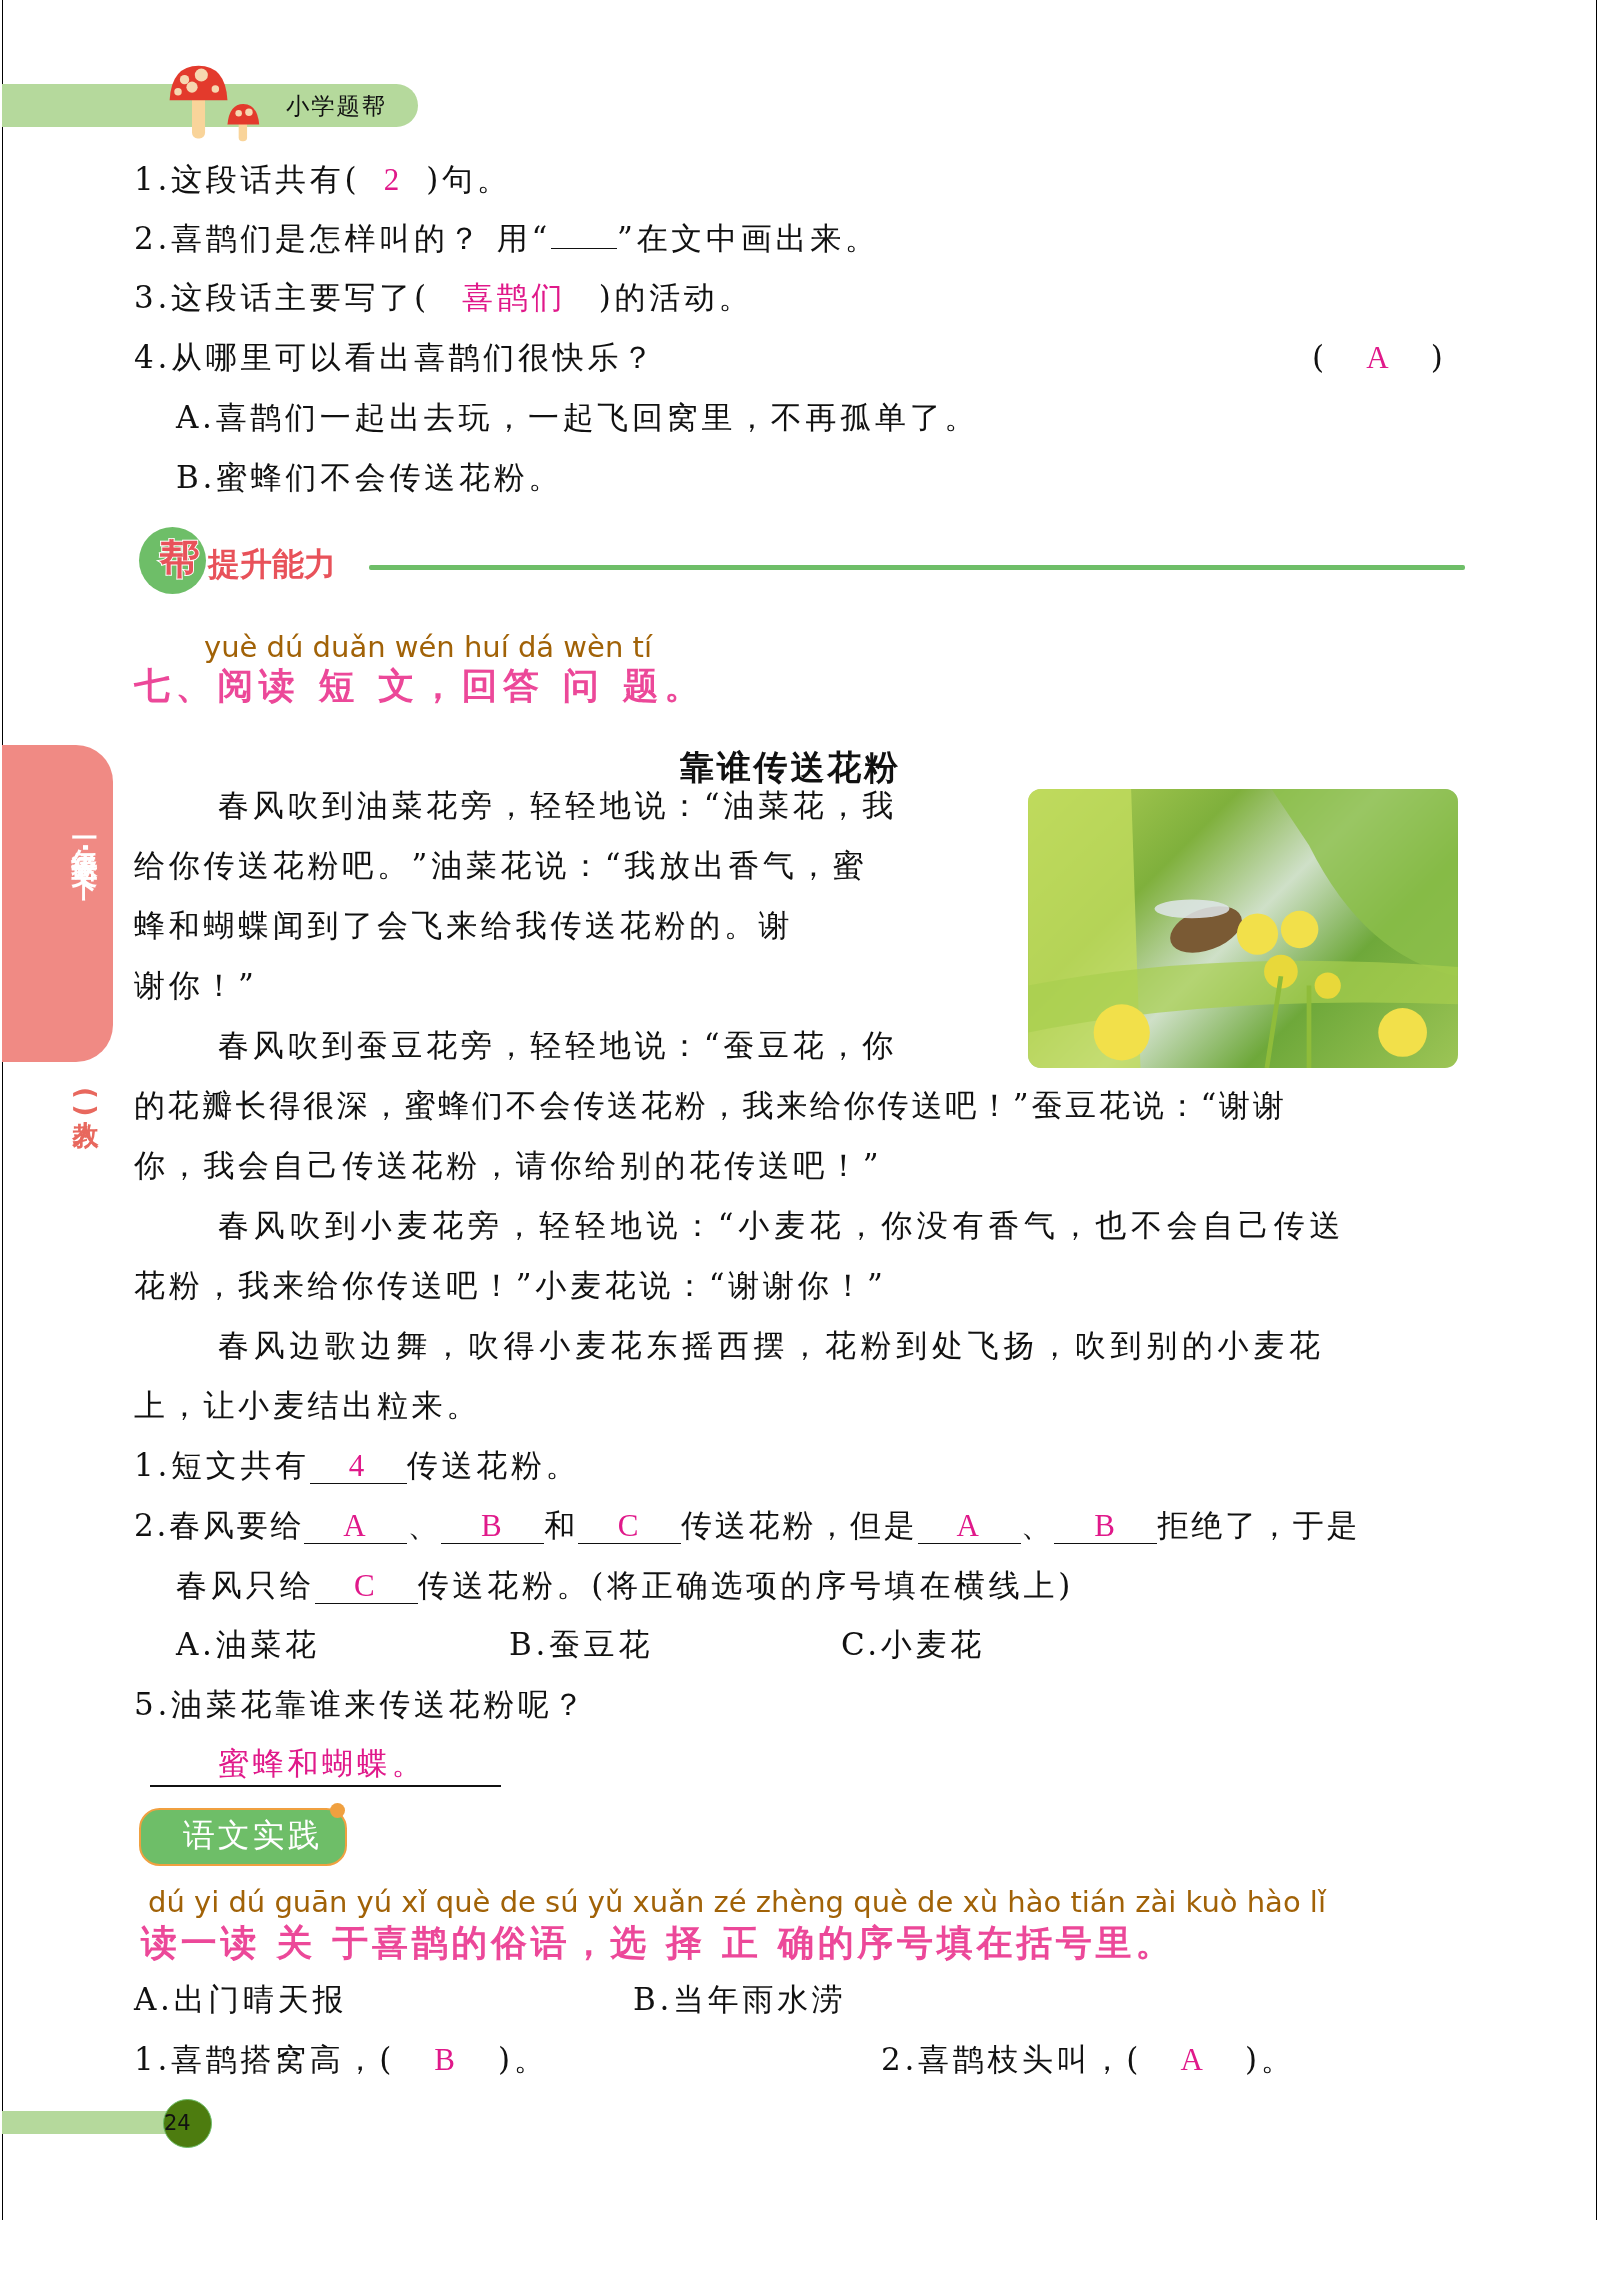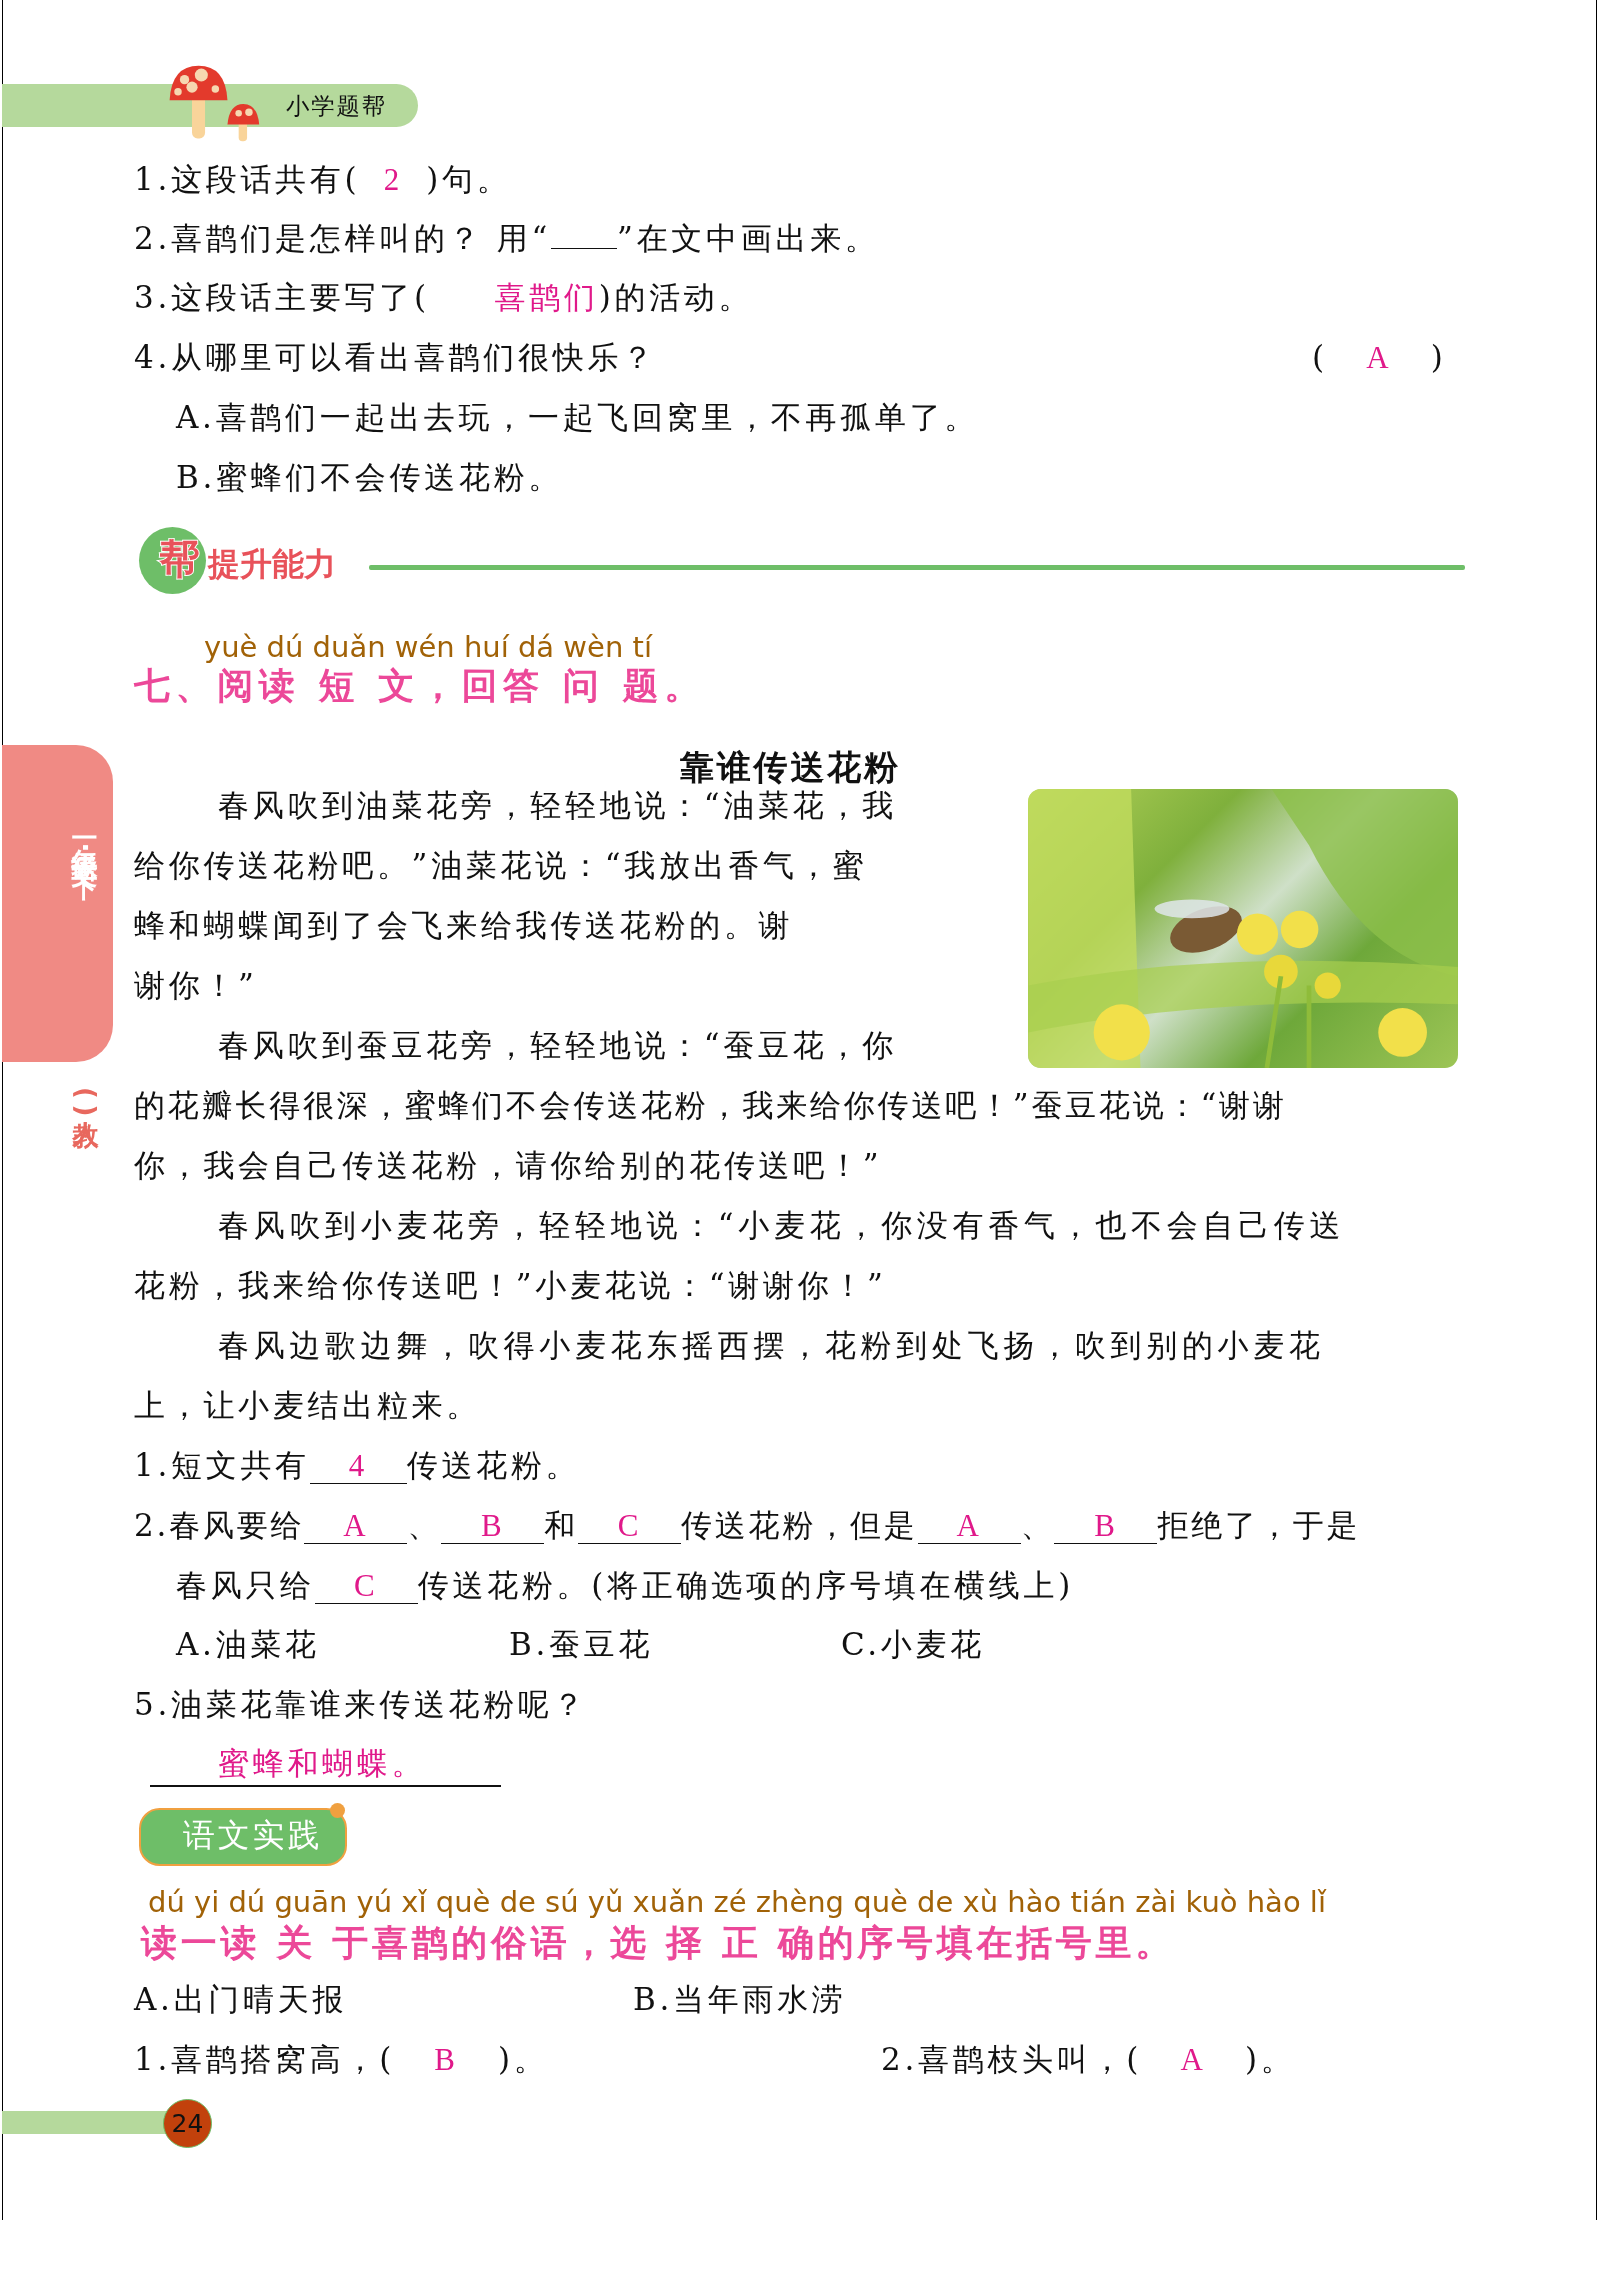--- a/index.html
+++ b/index.html
@@ -45,21 +45,21 @@
               writing-mode: vertical-rl; font-family: "DejaVu Sans", "Liberation Sans", sans-serif; letter-spacing: 1.9px; }
 
   .practice-badge { position: absolute; left: 139px; top: 1808px; width: 204px; height: 54px; background: #6ebe68;
                     border: 2.8px solid #f0a040; border-radius: 20.6px; }
   .practice-label { position: absolute; left: 165px; top: 1814px; font-size: 32px; color: #fff;
                     font-family: "DejaVu Sans", "Liberation Sans", sans-serif; letter-spacing: 2.8px; margin-left: 18px; }
   .practice-dot { position: absolute; left: 330px; top: 1803px; width: 15px; height: 15px; border-radius: 50%; background: #f0a040; }
 
   .footer-bar { position: absolute; left: 1.9px; top: 2111px; width: 169px; height: 23.4px; background: #b5d99c; }
   .page-num { position: absolute; left: 163px; top: 2099px; width: 47px; height: 47px; border-radius: 50%;
-              border: 1.9px solid #6ebe68; background: #c2410c; text-align: center; line-height: 47px; font-size: 25px;
+              border: 1.9px solid #6ebe68; background: #4d7c0f; text-align: left; line-height: 47px; font-size: 21px;
               font-family: "DejaVu Sans", "Liberation Sans", sans-serif; }
 </style>
 </head>
 <body>
 
 <div class="page-border-left"></div>
 <div class="page-border-right"></div>
 
 <div class="header-bar"></div>
 <svg class="mushroom" style="left:164px;top:61px" width="112" height="84" viewBox="0 0 120 90">
@@ -77,21 +77,21 @@
 </svg>
 <div class="header-title">小学题帮</div>
 
 <div class="line" style="left:134px;top:161px">
   <span>1.这段话共有(</span><span class="ans" style="display:inline-block;width:66px;text-align:center">2</span><span>)句。</span>
 </div>
 <div class="line" style="left:134px;top:220px">
   <span>2.喜鹊们是怎样叫的？ 用“</span><span class="blank" style="width:66px"></span><span>”在文中画出来。</span>
 </div>
 <div class="line" style="left:134px;top:279px">
-  <span>3.这段话主要写了(</span><span class="ans" style="display:inline-block;width:169px;text-align:right">喜鹊们</span><span>)的活动。</span>
+  <span>3.这段话主要写了(</span><span class="ans" style="display:inline-block;width:169px;text-align:center">喜鹊们</span><span>)的活动。</span>
 </div>
 <div class="line" style="left:134px;top:339px">4.从哪里可以看出喜鹊们很快乐？</div>
 <div class="line" style="left:1312px;top:339px">
   <span>(</span><span class="ans" style="display:inline-block;width:103px;text-align:center">A</span><span>)</span>
 </div>
 <div class="line" style="left:176px;top:399px">A.喜鹊们一起出去玩，一起飞回窝里，不再孤单了。</div>
 <div class="line" style="left:176px;top:459px">B.蜜蜂们不会传送花粉。</div>
 
 <div class="bang-circle"></div>
 <div class="bang-text">帮</div>

